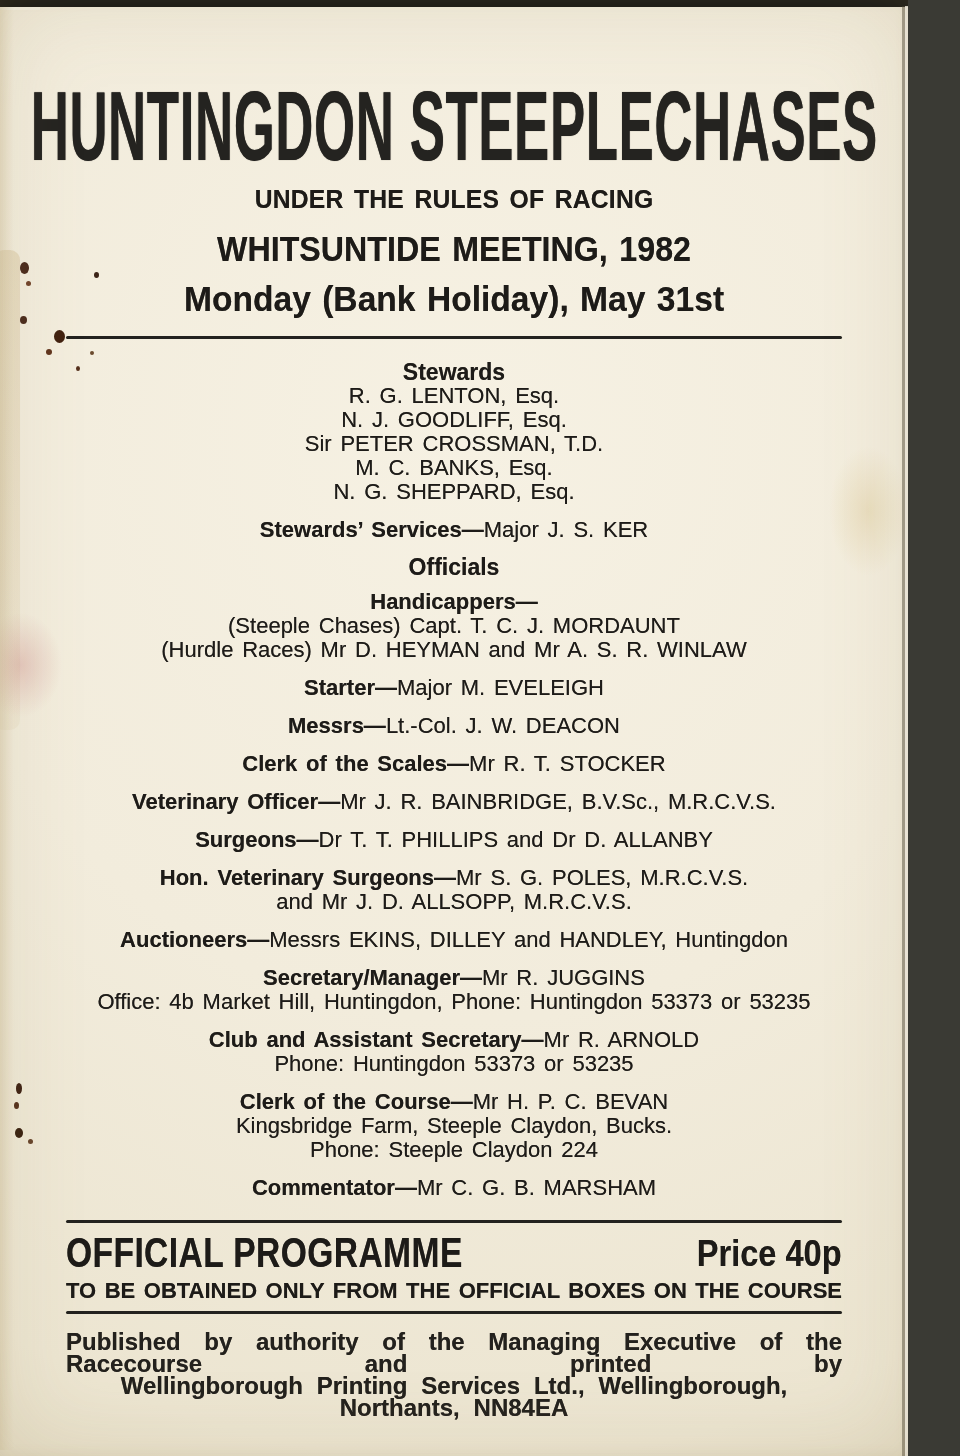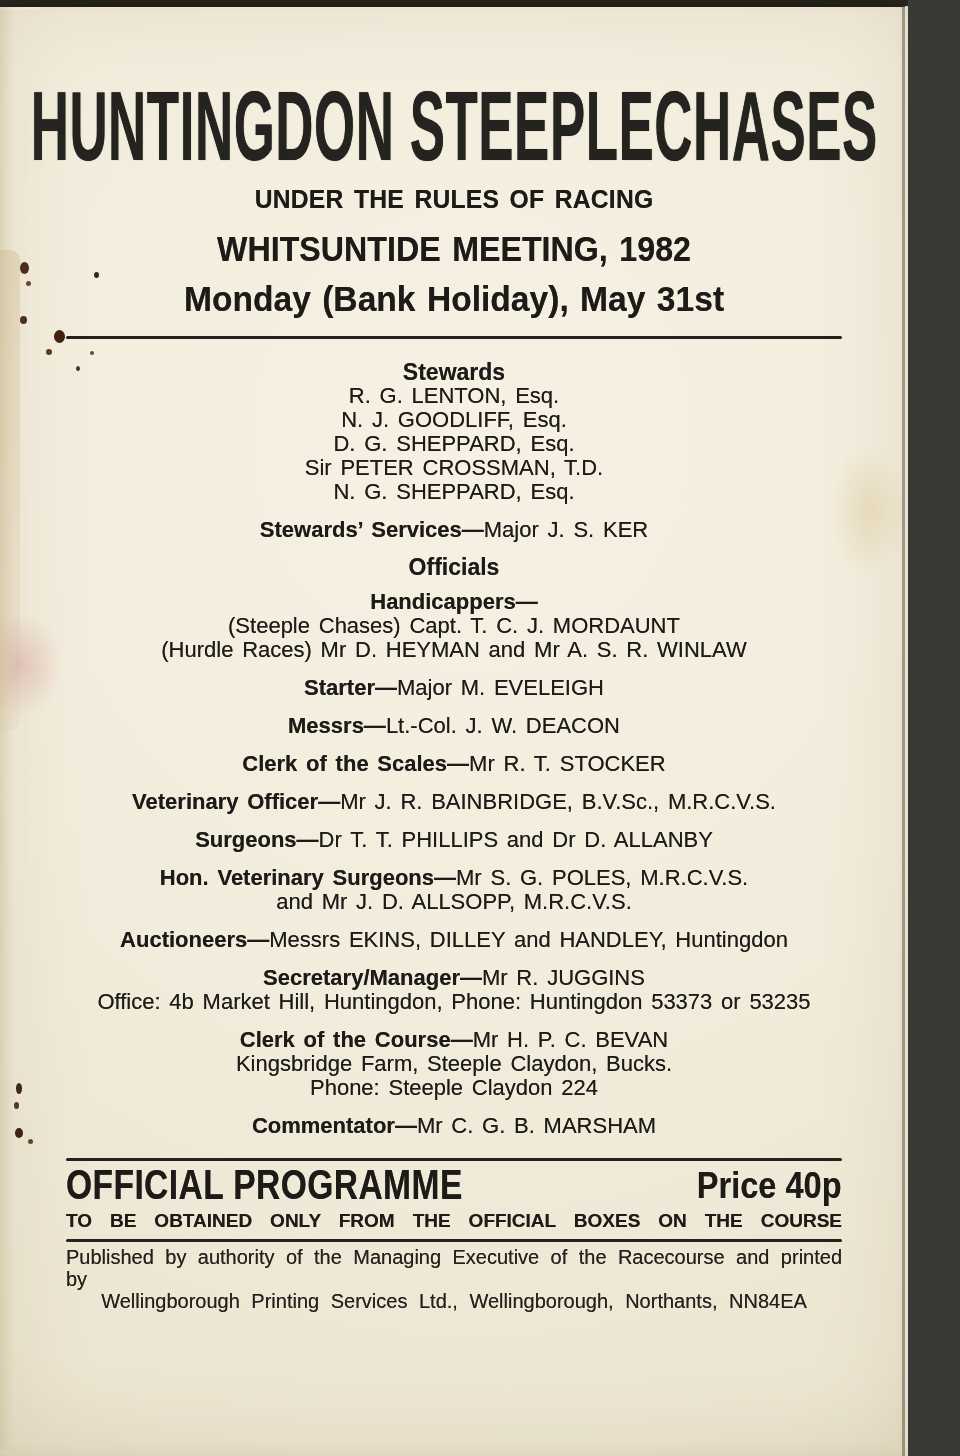--- a/index.html
+++ b/index.html
@@ -78,31 +78,31 @@
   
   .listing { text-align:center; font-size:22px; line-height:24px; word-spacing:.12em;margin-top:12px; }
   .listing .heading { font-weight:700; margin-top:22px; font-size:23px; }
   .steward-line { }
   .block { margin-top:14px; }
   .tight { margin-top:11px; }
   .role { font-weight:700; }
   .mt0 { margin-top:0; }
 
   
-  .footer-row { display:flex; justify-content:space-between; align-items:flex-end; padding-top:3px; }
+  .footer-row { display:flex; justify-content:space-between; align-items:flex-end; padding-top:9px; }
   .official-title { font-size:42px; font-weight:700; white-space:nowrap; letter-spacing:.5px;
     transform:scaleX(.8); transform-origin:left center; line-height:42px; }
   .price { font-size:37px; font-weight:700; white-space:nowrap;
     transform:scaleX(.88); transform-origin:right center; line-height:40px; }
-  .obtain-line { font-size:19px; font-weight:700; margin-top:4px;
+  .obtain-line { font-size:22px; font-weight:700; margin-top:4px;
     text-align:justify; text-align-last:justify; word-spacing:.02em; }
   .rule.footer-top { margin-top:20px; }
   .rule.footer-bottom { margin-top:7px; }
 
-  .published { margin-top:4px; font-weight:400; font-size:20px; line-height:22px; color:#23211d; }
+  .published { margin-top:17px; font-weight:700; font-size:24px; line-height:22px; color:#23211d; }
   .published .l1 { text-align:justify; text-align-last:justify; word-spacing:.22em; }
   .published .l2 { text-align:center; word-spacing:.30em; }
 </style>
 </head>
 <body>
 
 <div class="page">
 
   <div class="stain stain-left-strip"></div>
   <div class="stain stain-pink"></div>
@@ -131,22 +131,22 @@
       <div class="sub-date">Monday (Bank Holiday), May 31st</div>
     </header>
 
     <hr class="rule">
 
     <section class="listing">
 
       <div class="heading mt0" style="margin-top:21px">Stewards</div>
       <div class="steward-line">R. G. LENTON, Esq.</div>
       <div class="steward-line">N. J. GOODLIFF, Esq.</div>
-      <div class="steward-line">D. G. SHEPPARD, Esq.</div>
       <div class="steward-line">Sir PETER CROSSMAN, T.D.</div>
+      <div class="steward-line">M. C. BANKS, Esq.</div>
       <div class="steward-line">N. G. SHEPPARD, Esq.</div>
 
       <div class="block">
         <span class="role">Stewards’ Services—</span><span>Major J. S. KER</span>
       </div>
 
       <div class="heading" style="margin-top:13px">Officials</div>
 
       <div class="tight">
         <span class="role">Handicappers—</span>
@@ -181,20 +181,24 @@
 
       <div class="block">
         <span class="role">Auctioneers—</span><span>Messrs EKINS, DILLEY and HANDLEY, Huntingdon</span>
       </div>
 
       <div class="block">
         <div><span class="role">Secretary/Manager—</span><span>Mr R. JUGGINS</span></div>
         <div>Office: 4b Market Hill, Huntingdon, Phone: Huntingdon 53373 or 53235</div>
       </div>
 
+      <div class="block">
+        <div><span class="role">Club and Assistant Secretary—</span><span>Mr R. ARNOLD</span></div>
+        <div>Phone: Huntingdon 53373 or 53235</div>
+      </div>
 
       <div class="block">
         <div><span class="role">Clerk of the Course—</span><span>Mr H. P. C. BEVAN</span></div>
         <div>Kingsbridge Farm, Steeple Claydon, Bucks.</div>
         <div>Phone: Steeple Claydon 224</div>
       </div>
 
       <div class="block">
         <span class="role">Commentator—</span><span>Mr C. G. B. MARSHAM</span>
       </div>

